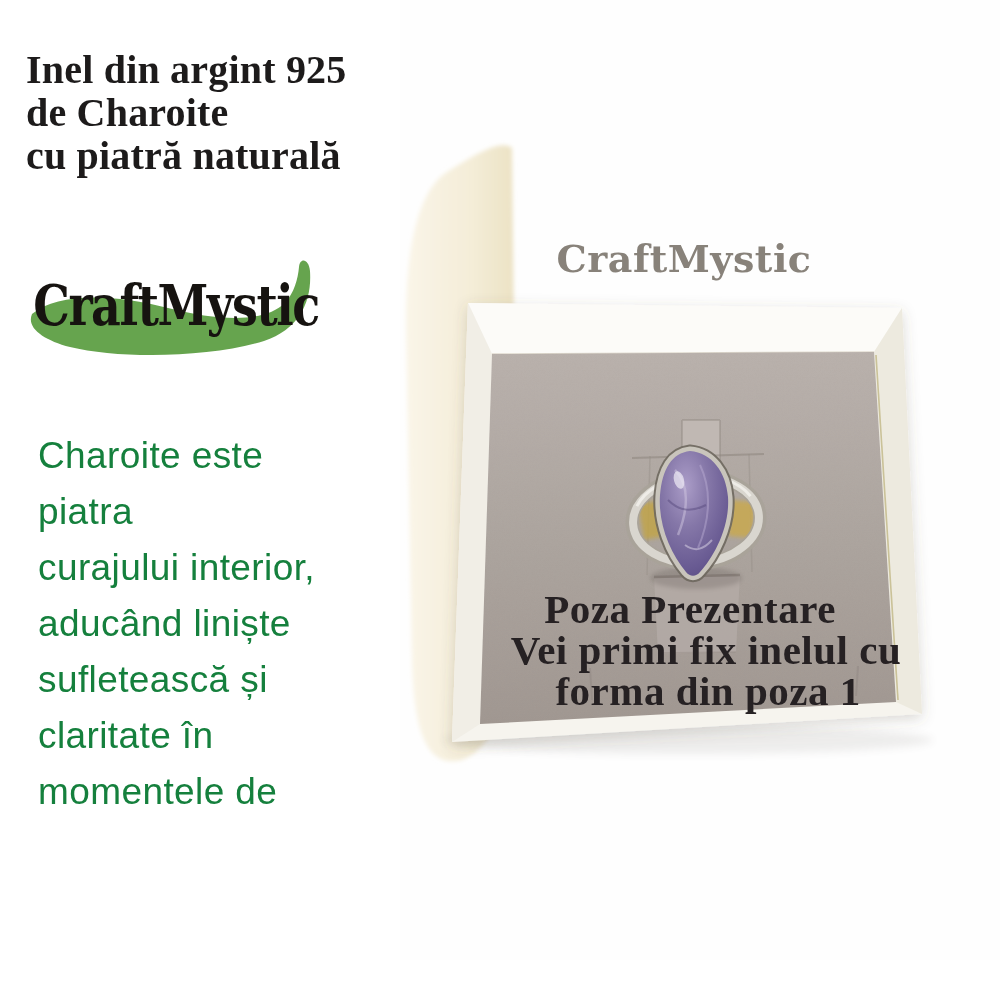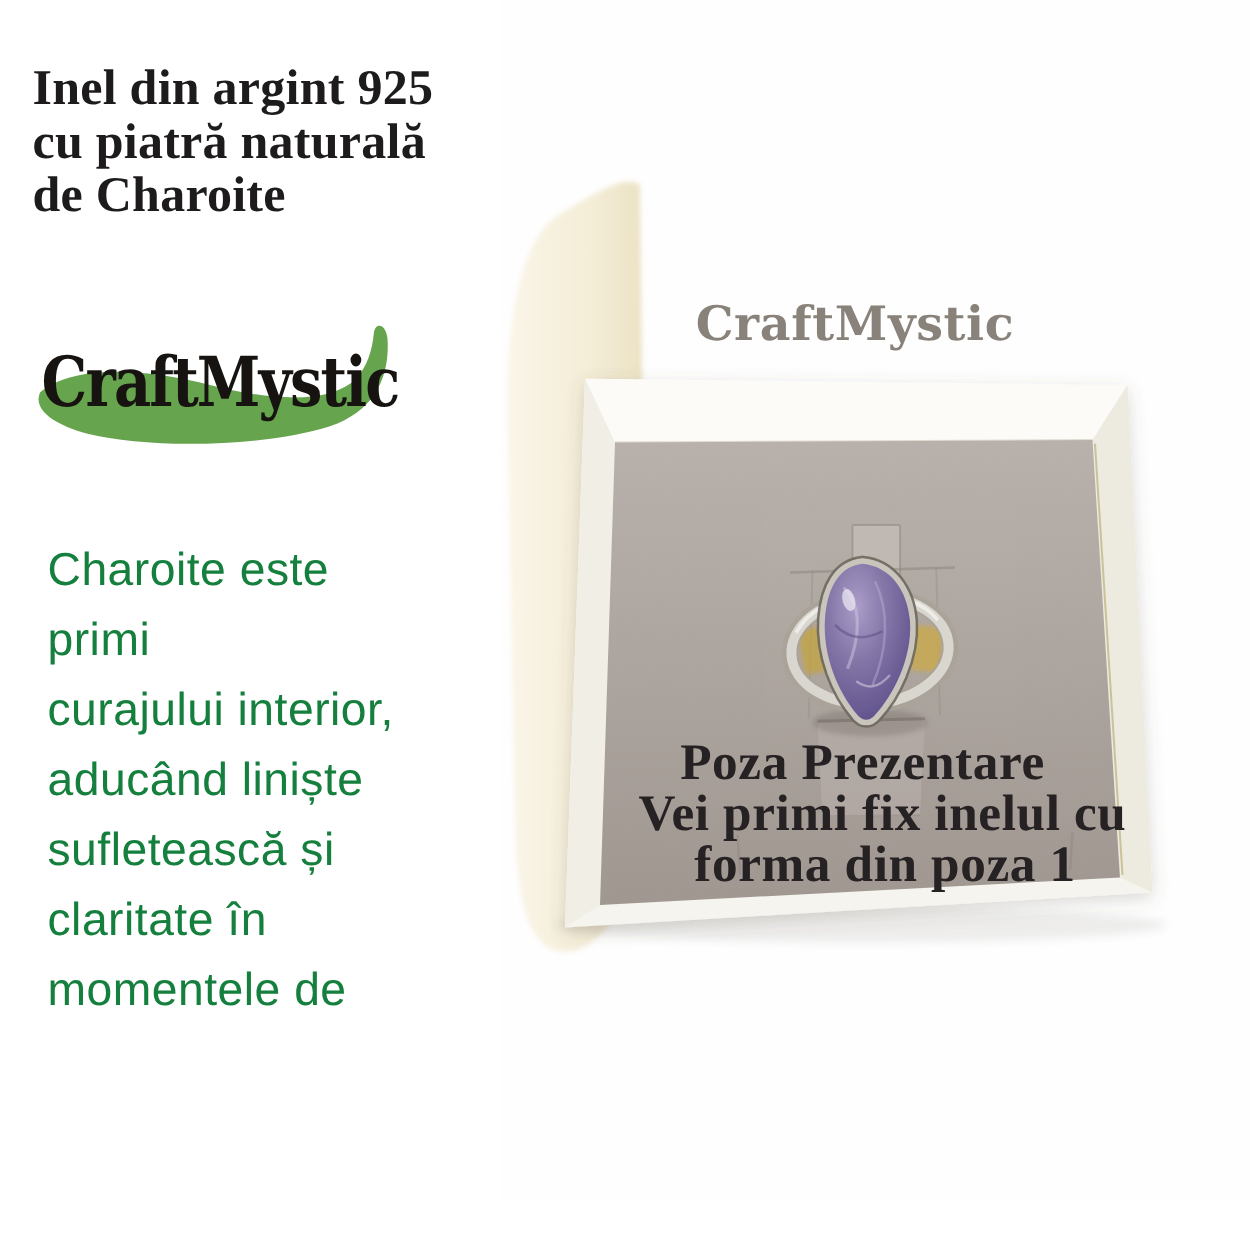--- a/index.html
+++ b/index.html
@@ -45,41 +45,41 @@
     font-size:41px;font-weight:600;letter-spacing:.5px;
   }
 </style>
 </head>
 <body>
 
 <div class="canvas">
 
   <div class="headline">
     <div>Inel din argint 925</div>
+    <div>de Charoite</div>
     <div>cu piatră naturală</div>
-    <div>de Charoite</div>
   </div>
 
   <div class="logo">
     <svg viewBox="0 0 330 132">
       <path d="M 14 74
                C 40 52, 96 54, 150 68
                C 205 82, 247 82, 267 63
                C 276 53, 280 39, 281 27
                C 282 17, 291 19, 292 31
                C 294 61, 282 89, 246 101
                C 192 118, 100 119, 52 107
                C 26 100, 8 88, 14 74 Z" fill="#66a44e"></path>
       <text x="158" y="71" text-anchor="middle" transform="scale(1,1.2)" fill="#161310">CraftMystic</text>
     </svg>
   </div>
 
   <div class="description">
     <div>Charoite este</div>
-    <div>primi</div>
+    <div>piatra</div>
     <div>curajului interior,</div>
     <div>aducând liniște</div>
     <div>sufletească și</div>
     <div>claritate în</div>
     <div>momentele de</div>
   </div>
 
   <div class="photo">
     <svg viewBox="0 0 600 1000">
       <defs>

